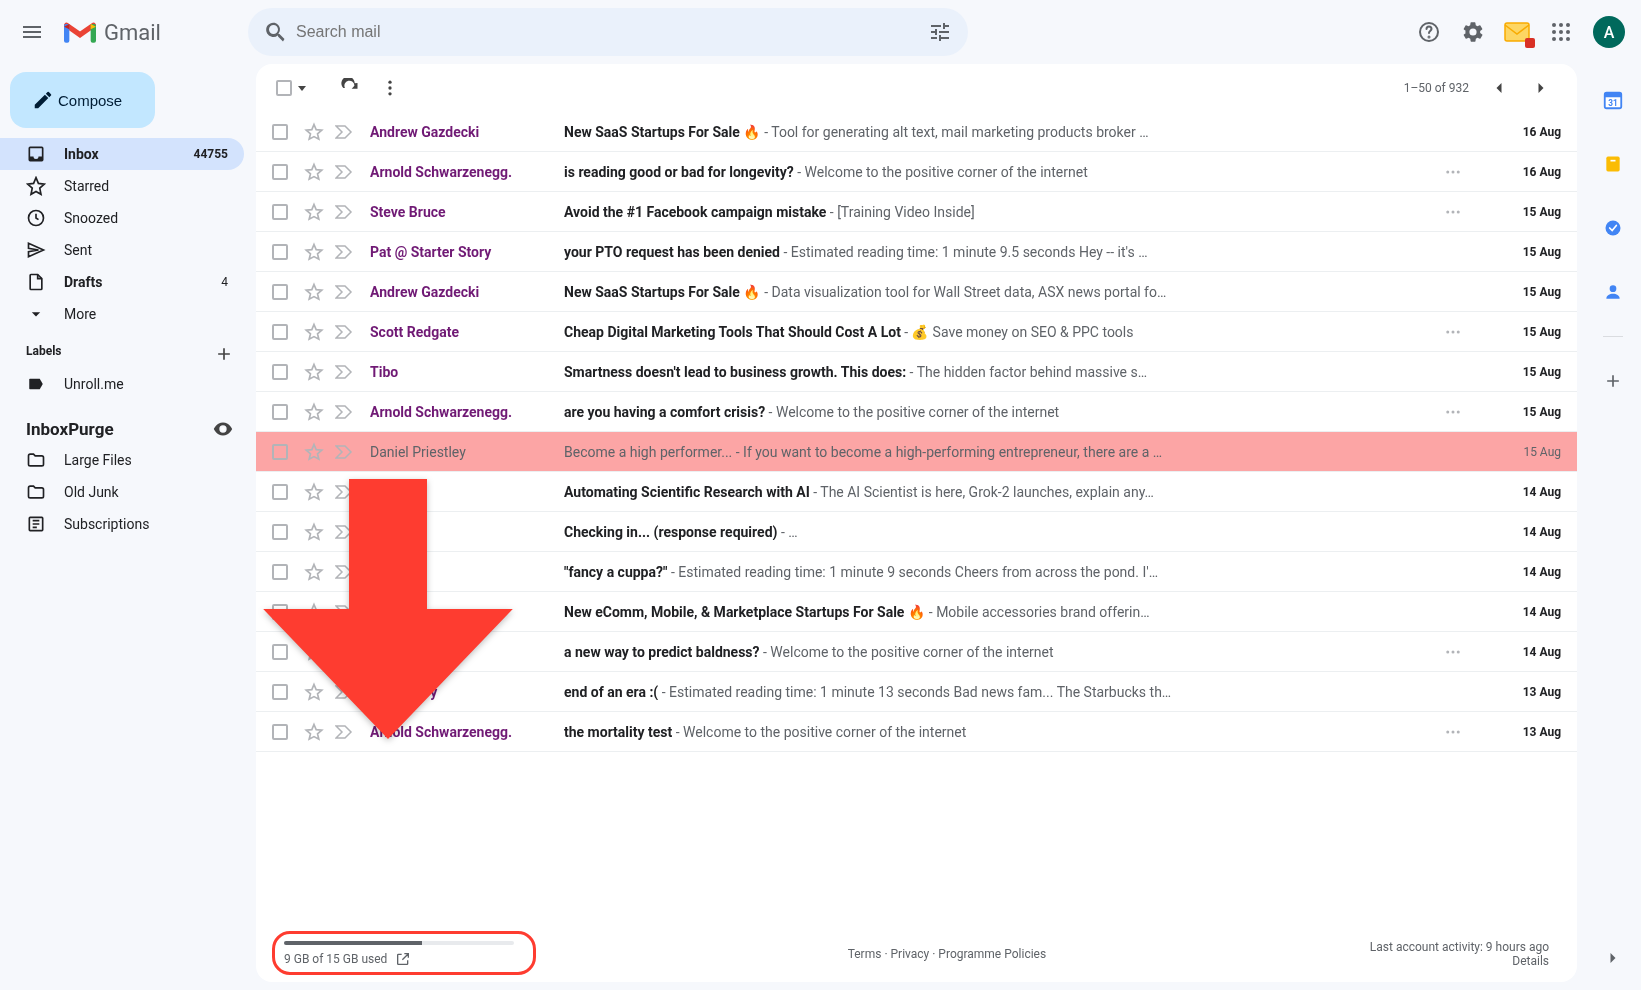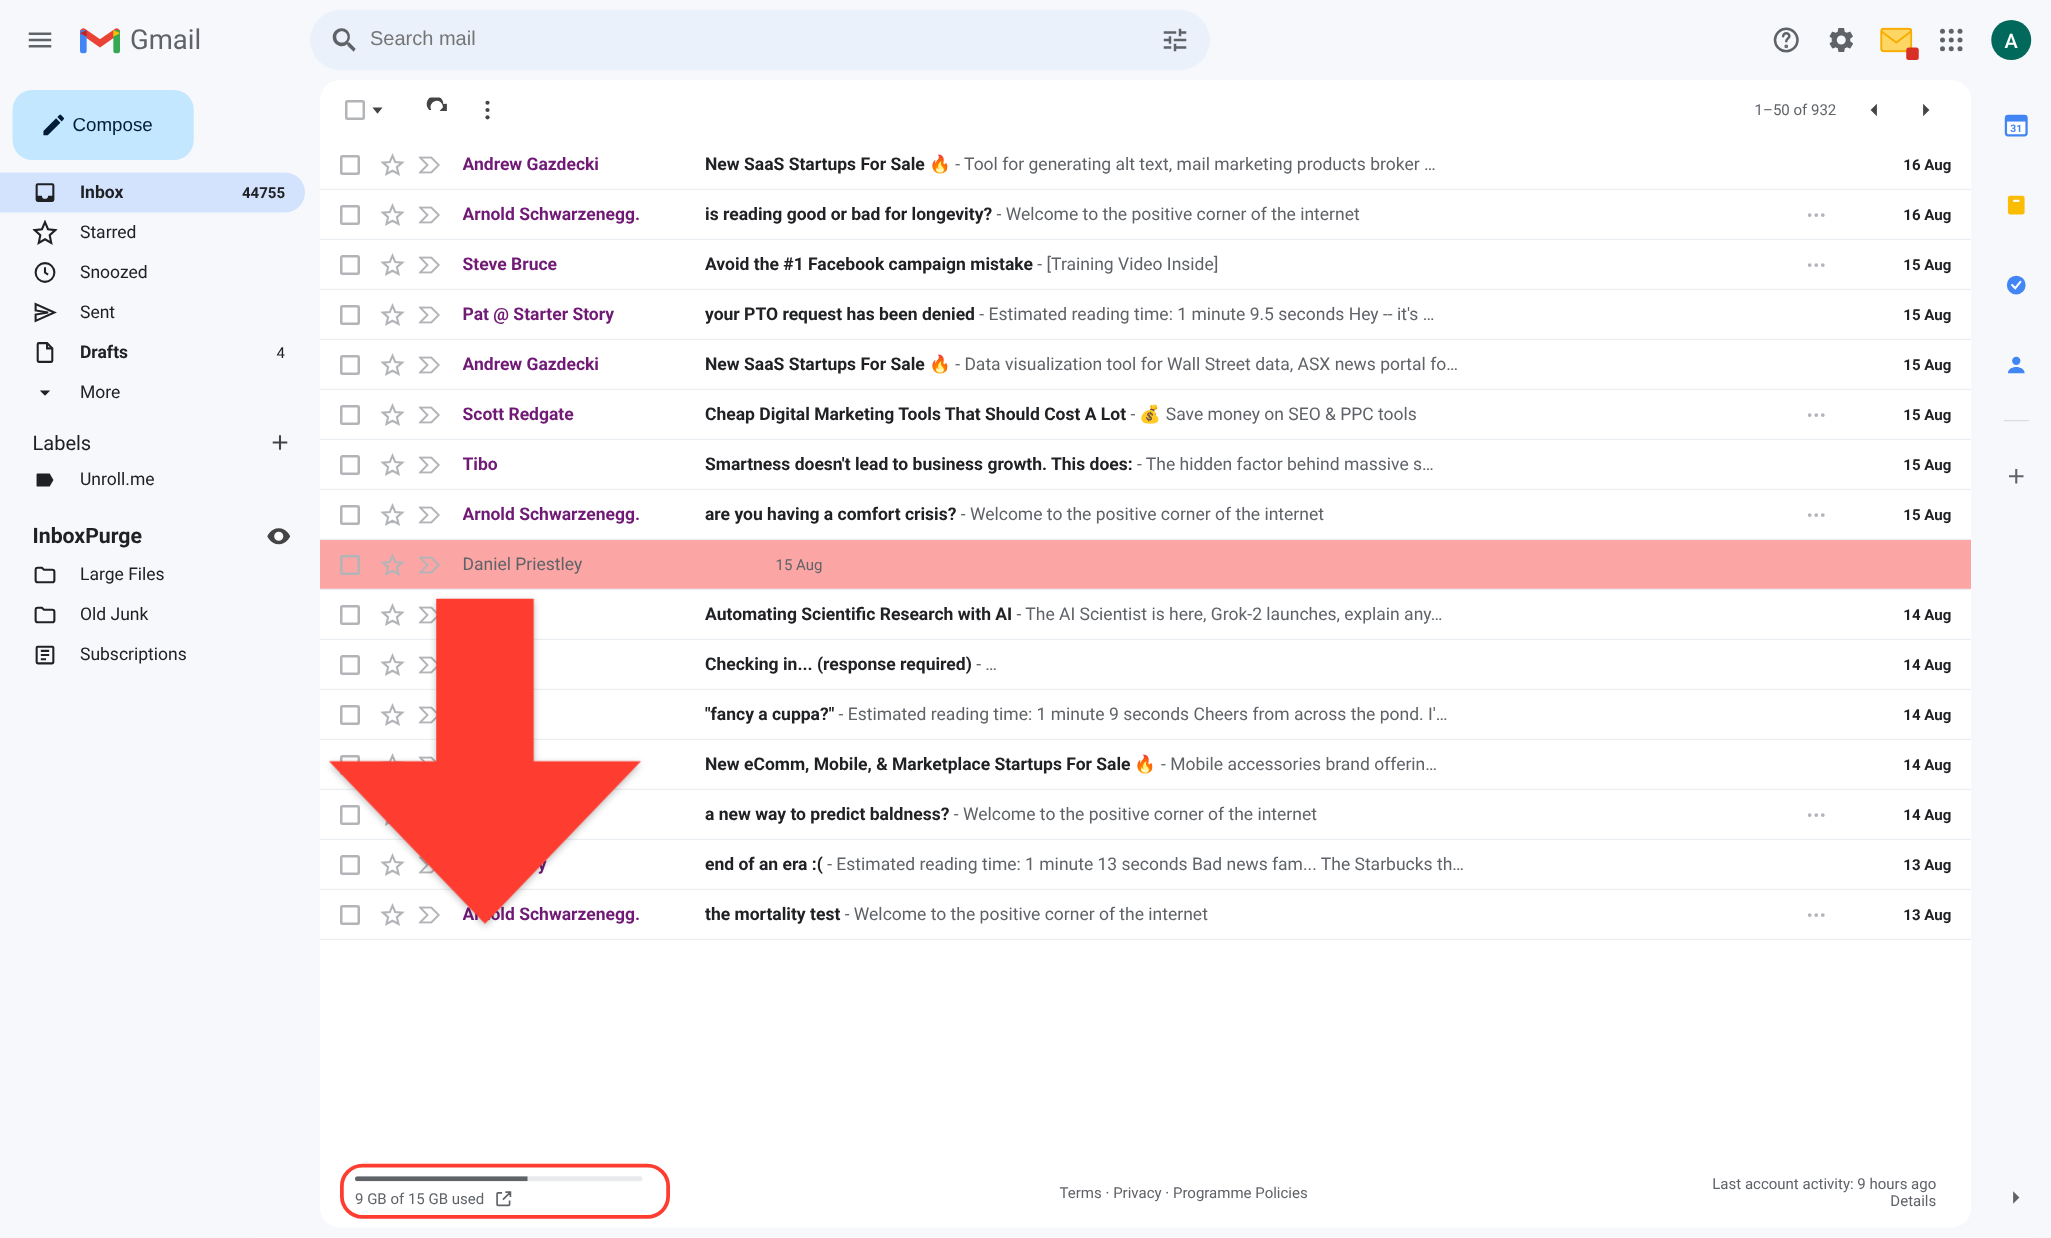--- a/index.html
+++ b/index.html
@@ -27,21 +27,21 @@
 
   
   .sidebar { width:256px; padding: 8px 0 0 0; display:flex; flex-direction:column; }
   .compose { display:flex; align-items:center; gap:4px; background:#c2e7ff; border-radius:16px; padding: 0 22px; height:56px; margin: 0 12px 10px 10px; width: 145px; font-size:15px; font-weight:500; color:#001d35; cursor:pointer; border:none;}
   .nav-item { display:flex; align-items:center; height:32px; padding: 0 16px 0 26px; border-radius: 0 16px 16px 0; margin-right: 12px; cursor:pointer; color:#202124; gap:18px; }
   .nav-item.active { background:#d3e3fd; font-weight:700; }
   .nav-item .icon { width:20px; display:flex; align-items:center; justify-content:center; color:#202124;}
   .nav-item .lbl { flex:1; font-size: 14px;}
   .nav-item .badge { font-size:12px; font-weight:700; }
   .nav-item.bold .lbl { font-weight: 700; }
-  .section-head { display:flex; align-items:center; padding: 14px 22px 4px 26px; font-size:16px; font-weight:400; color:#202124; }
+  .section-head { display:flex; align-items:flex-start; padding: 14px 22px 4px 26px; font-size:12px; font-weight:700; color:#202124; }
   .section-head .plus { margin-left:auto; color:#444; cursor:pointer; }
   .ip-head { display:flex; align-items:center; padding: 18px 22px 4px 26px; font-size:17px; font-weight:700; }
   .ip-head .eye { margin-left:auto; color:#444;}
 
   
   .main { flex:1; display:flex; flex-direction:column; background:#fff; border-radius: 16px; margin: 0 8px 8px 0; overflow:hidden; min-width:0; box-shadow: 0 0 0 0 rgba(0,0,0,0);}
   .toolbar { display:flex; align-items:center; height:48px; padding: 0 16px; border-bottom: 0; }
   .cb-wrap { display:flex; align-items:center; gap:2px; padding:4px; }
   .tb-btn { width:40px; height:40px; display:flex; align-items:center; justify-content:center; border-radius:50%; color:#444; cursor:pointer; }
   .tb-spacer { flex:1; }
@@ -503,20 +503,21 @@
               <svg width="20" height="20" viewBox="0 0 24 24" fill="none" stroke="currentColor" stroke-width="2">
                 <path d="M12 3l2.6 6.2 6.7.5-5.1 4.4 1.6 6.5L12 17.5 6.2 20.6l1.6-6.5L2.7 9.7l6.7-.5z"></path>
               </svg>
             </span>
     <span class="imp">
               <svg width="18" height="14" viewBox="0 0 18 14" fill="none" stroke="currentColor" stroke-width="1.5">
                 <path d="M1 1h9l6 6-6 6H1l6-6z"></path>
               </svg>
             </span>
     <span class="sender">Daniel Priestley</span>
+    <span class="content"><span class="subj">Become a high performer...</span><span class="snip"> - If you want to become a high-performing entrepreneur, there are a …</span></span>
 
     <span class="date">15 Aug</span>
           </div>
           <div class="row">
     <span class="cbx">
               <span class="checkbox-sq"></span>
             </span>
     <span class="star">
               <svg width="20" height="20" viewBox="0 0 24 24" fill="none" stroke="currentColor" stroke-width="2">
                 <path d="M12 3l2.6 6.2 6.7.5-5.1 4.4 1.6 6.5L12 17.5 6.2 20.6l1.6-6.5L2.7 9.7l6.7-.5z"></path>

